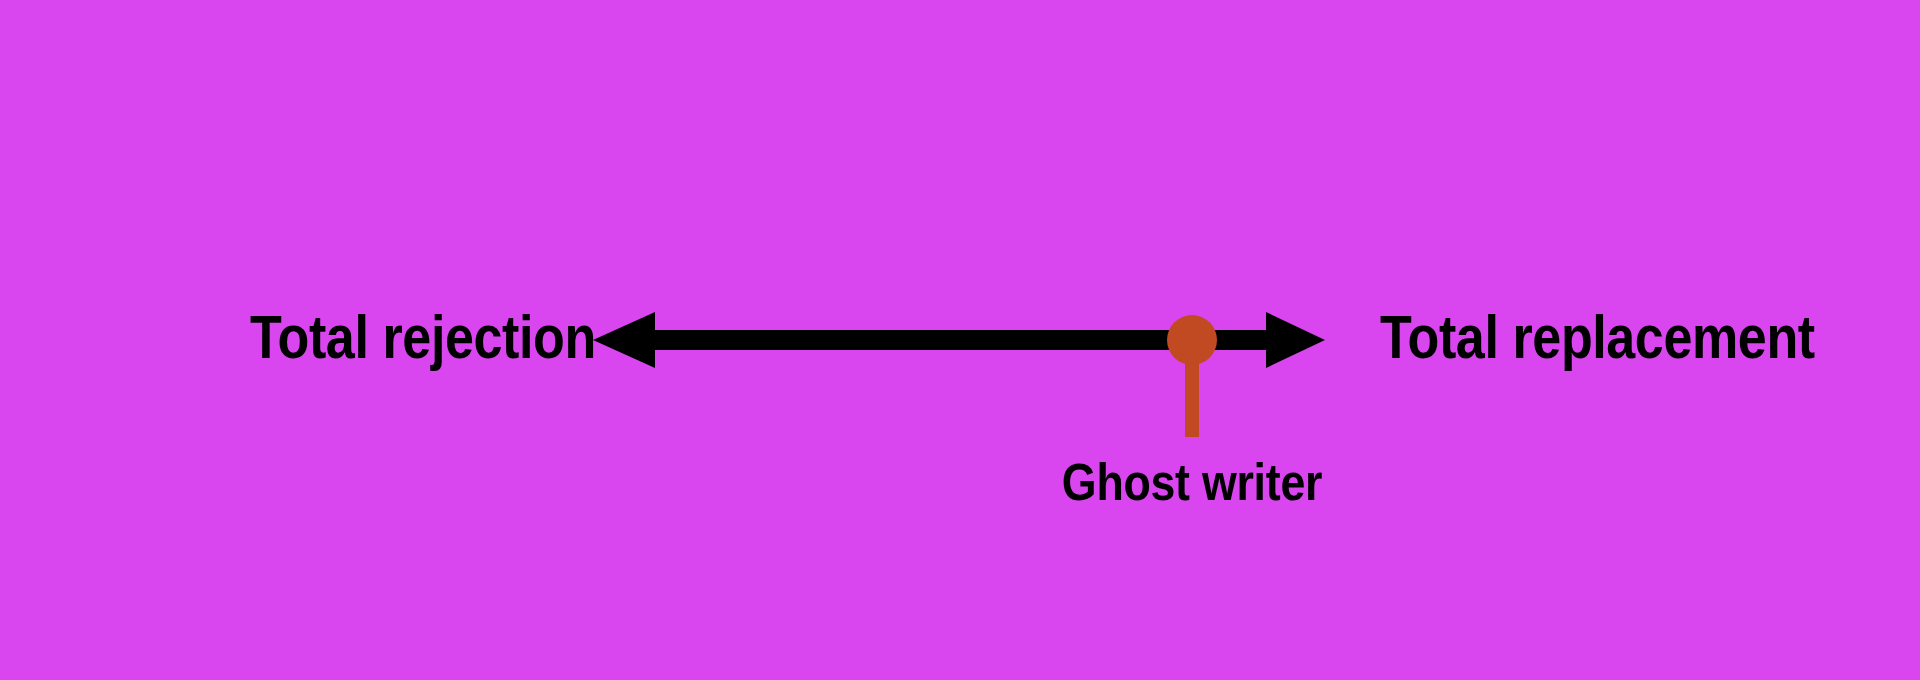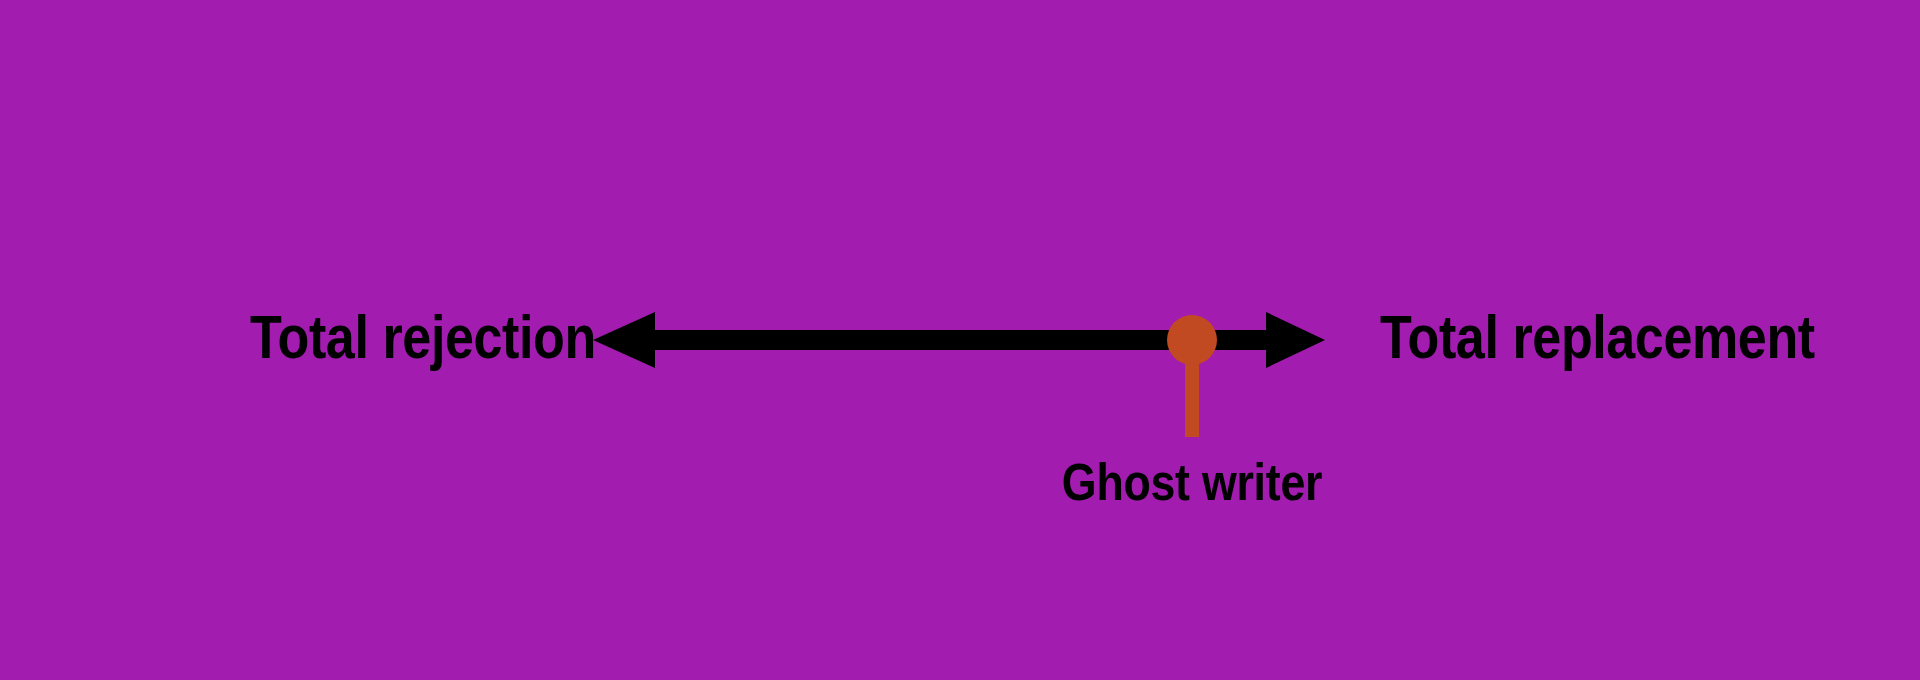--- a/index.html
+++ b/index.html
@@ -8,21 +8,21 @@
     padding: 0;
     background: #ffffff;
   }
   body {
     font-family: "Liberation Sans", sans-serif;
   }
   #canvas {
     position: relative;
     width: 1920px;
     height: 680px;
-    background: #a21caf;
+    background: #d946ef;
     overflow: hidden;
   }
   .diagram-svg {
     position: absolute;
     top: 0;
     left: 0;
     width: 1920px;
     height: 680px;
     display: block;
   }

